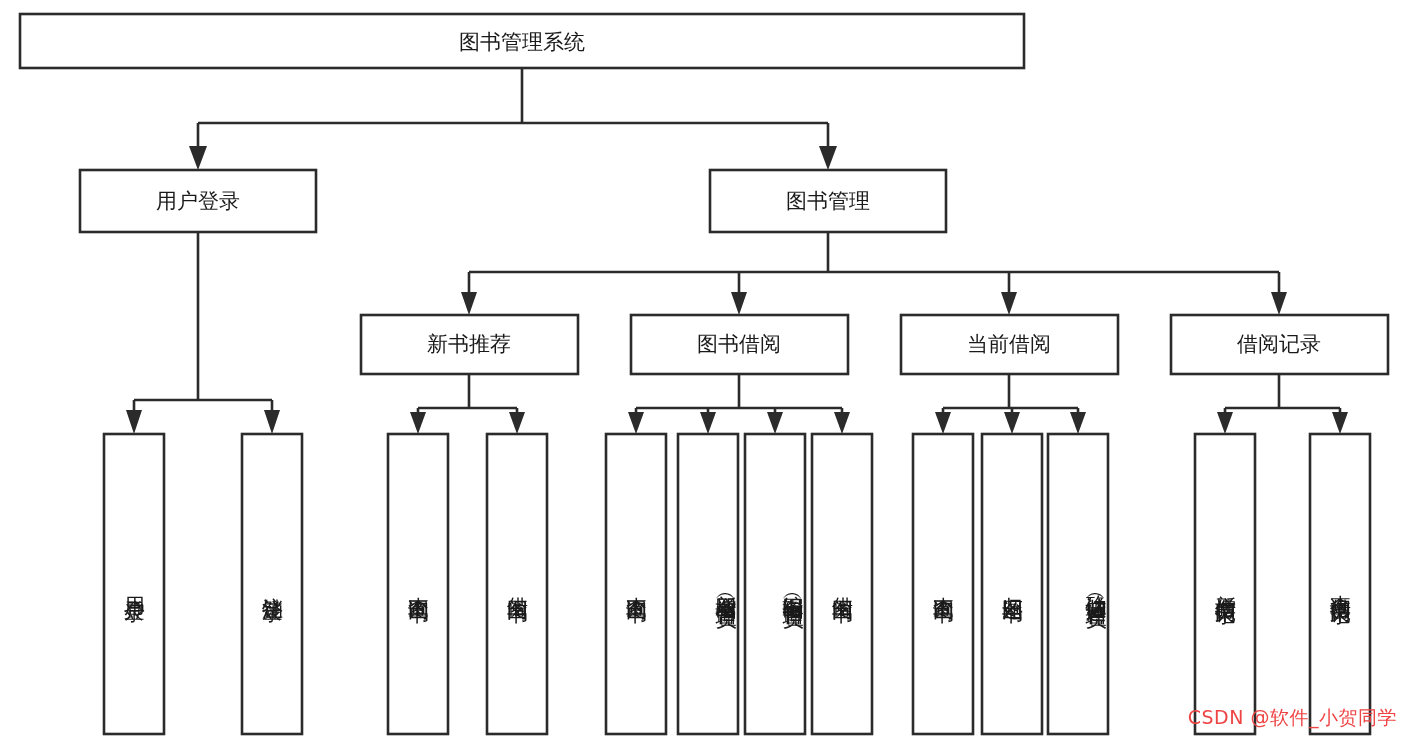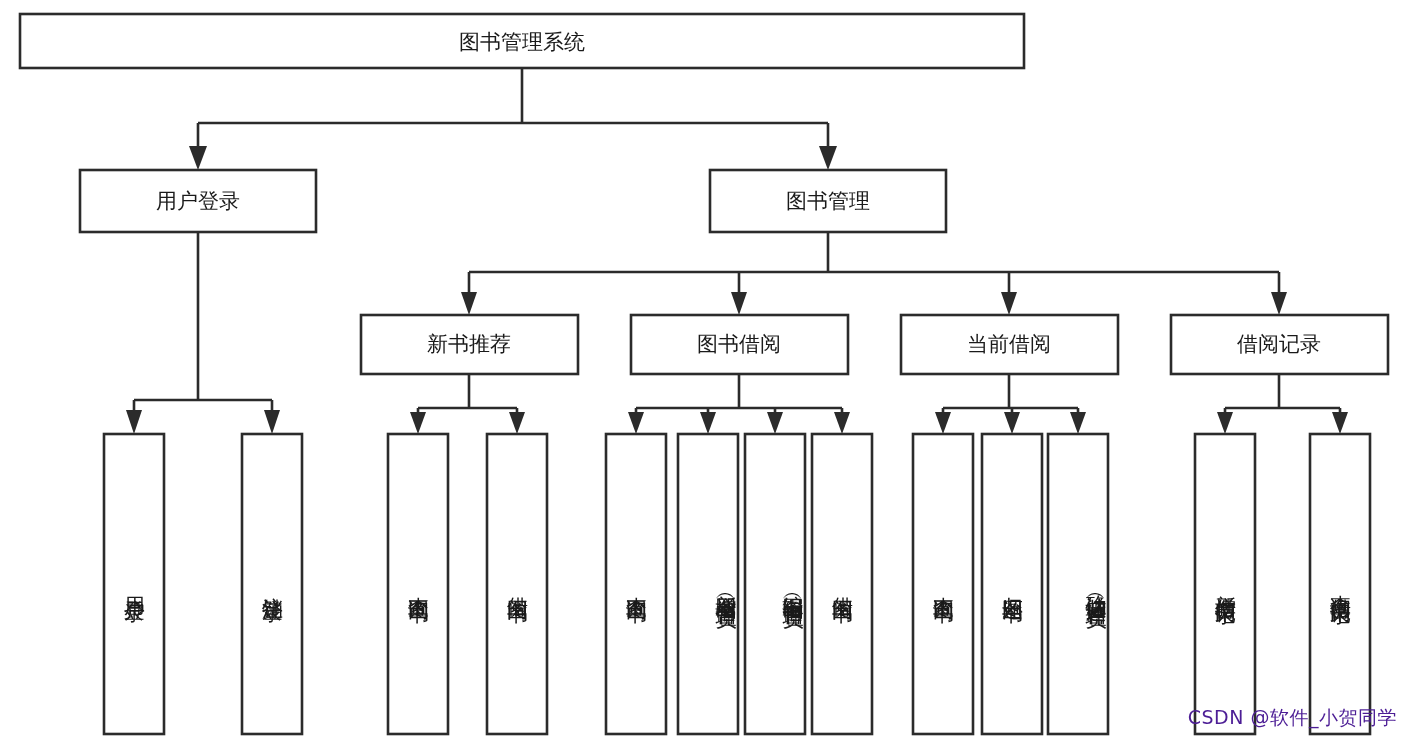--- a/index.html
+++ b/index.html
@@ -68,21 +68,21 @@
     align-items: flex-start;
     padding-top: 6px;
     box-sizing: border-box;
   }
   .watermark {
     position: absolute;
     right: 8px;
     bottom: 6px;
     font-family: "DejaVu Sans", "Liberation Sans", sans-serif;
     font-size: 19px;
-    color: #4c1d95;
+    color: #ef4444;
     letter-spacing: 0.5px;
     white-space: nowrap;
   }
 </style>
 </head>
 <body>
 
 <div id="diagram-root">
 
   <svg id="flowchart" viewBox="0 0 1405 747">

